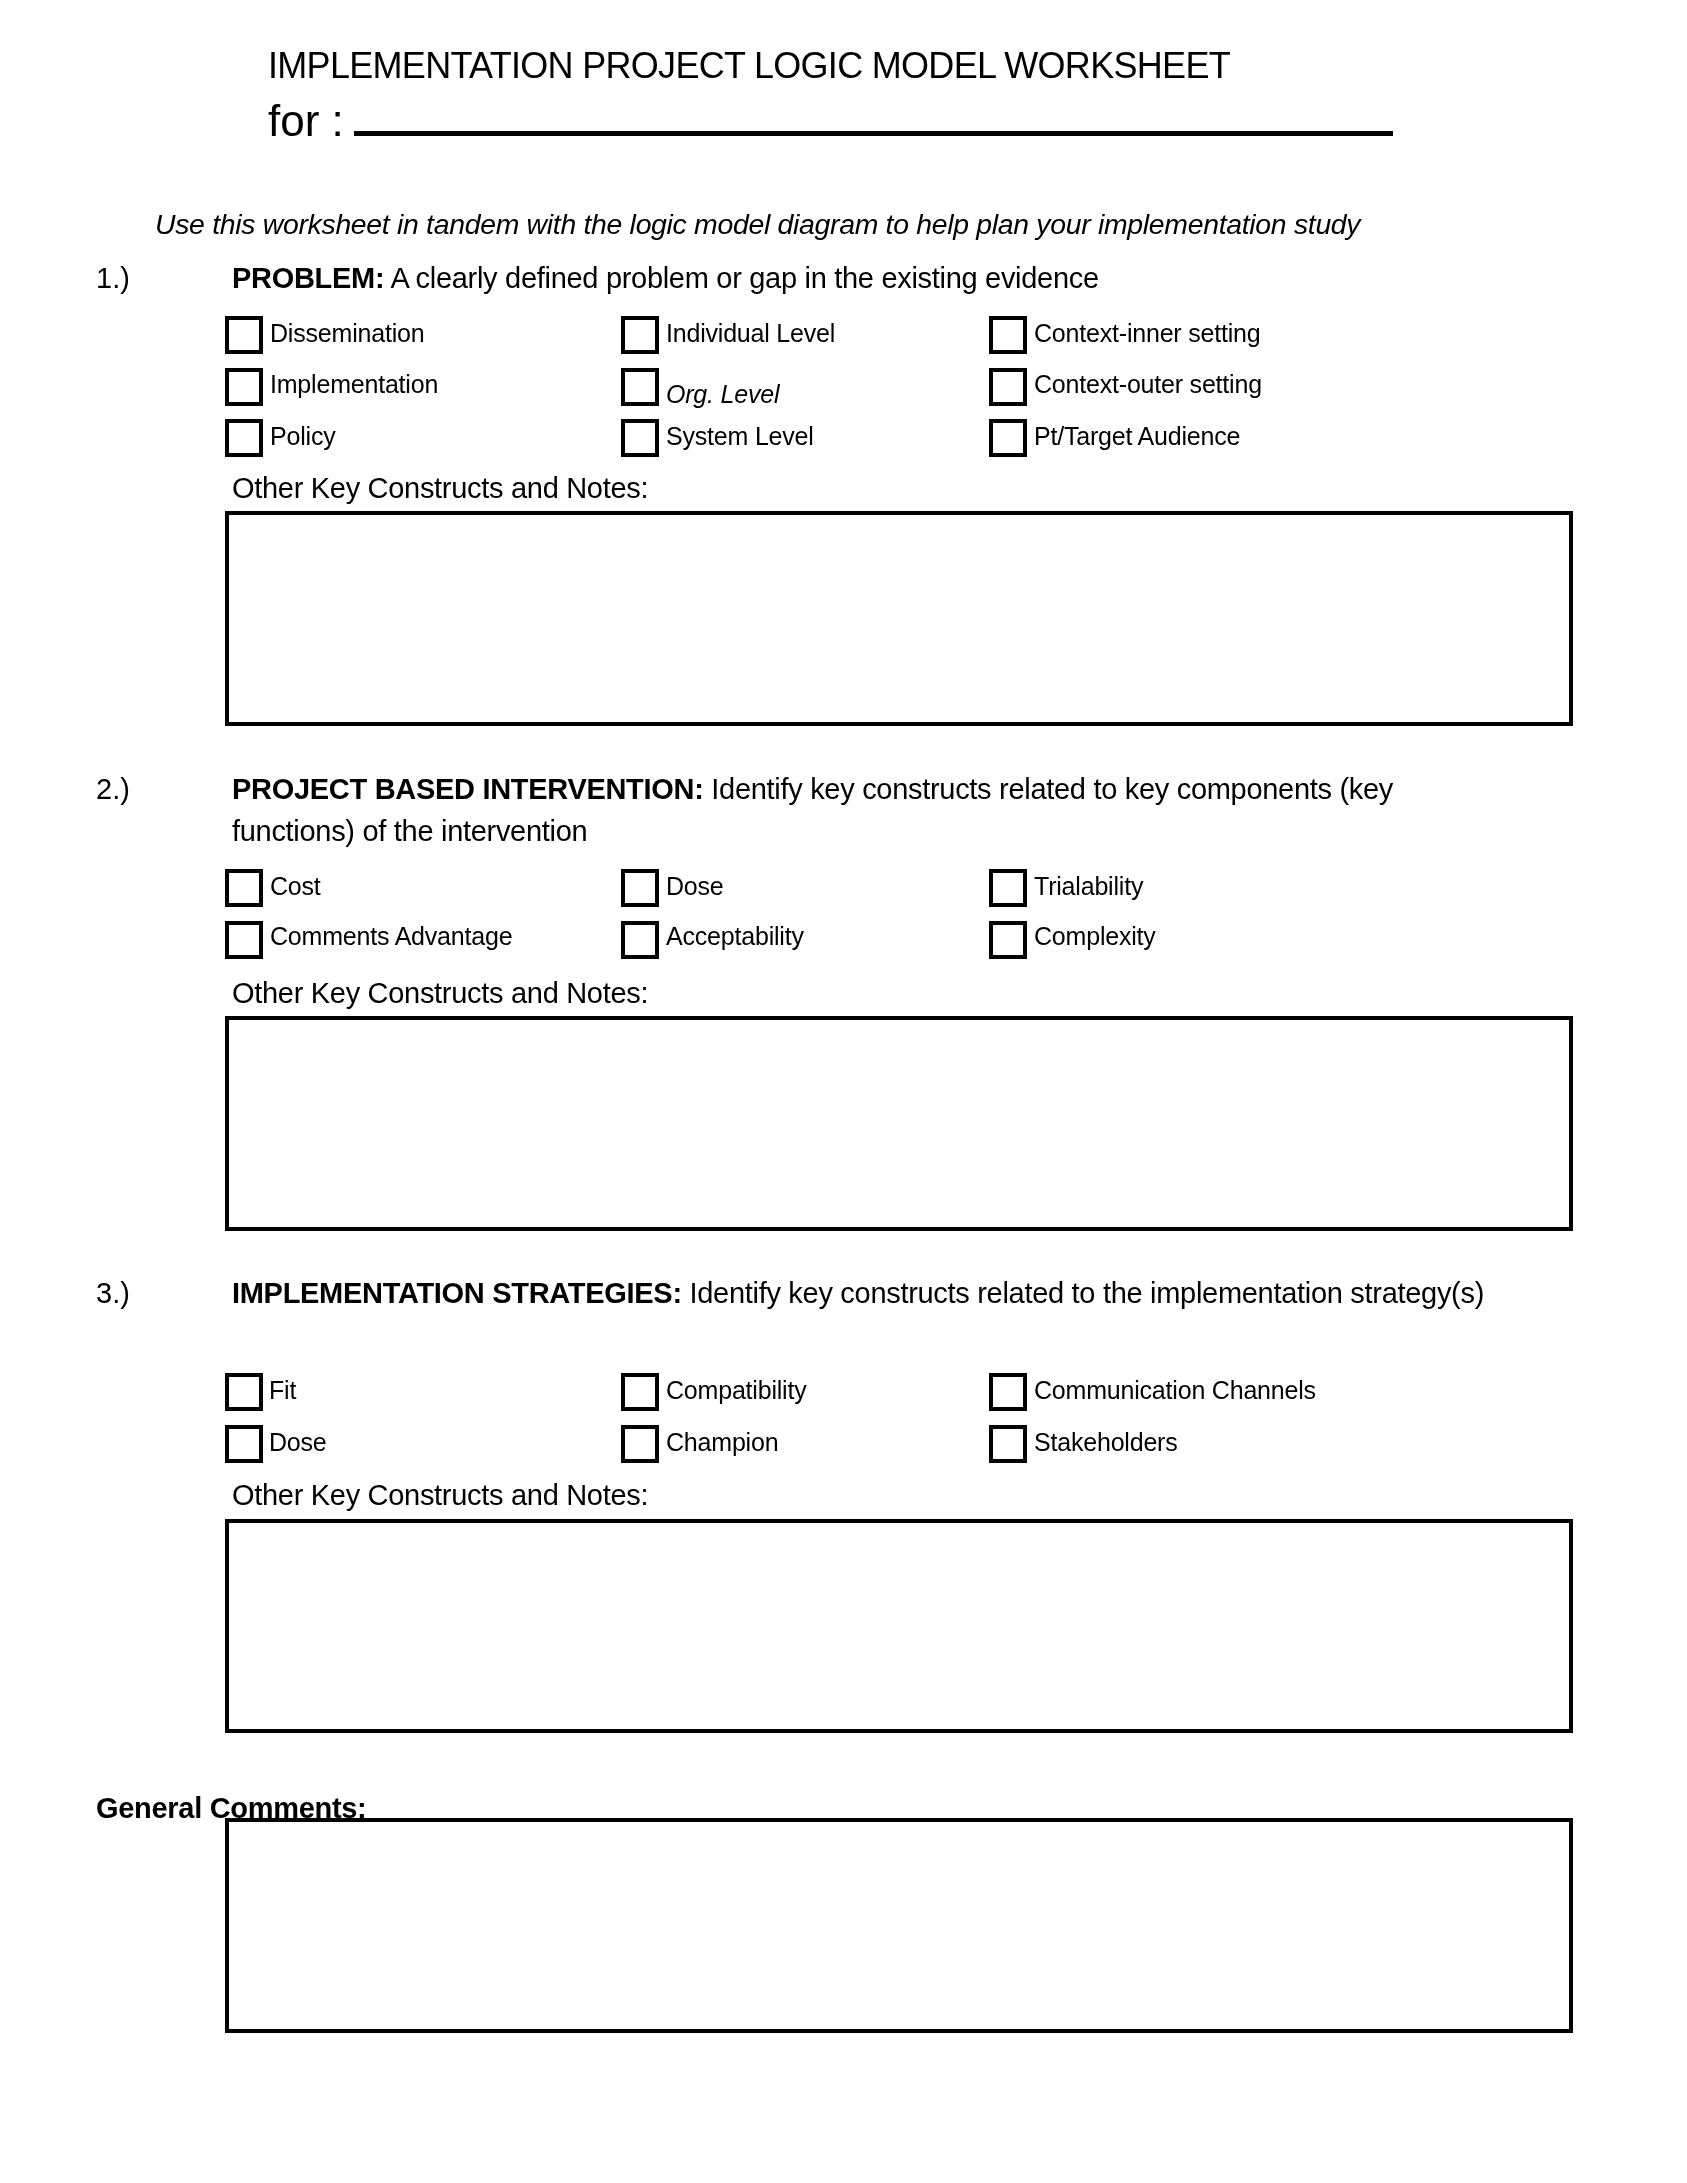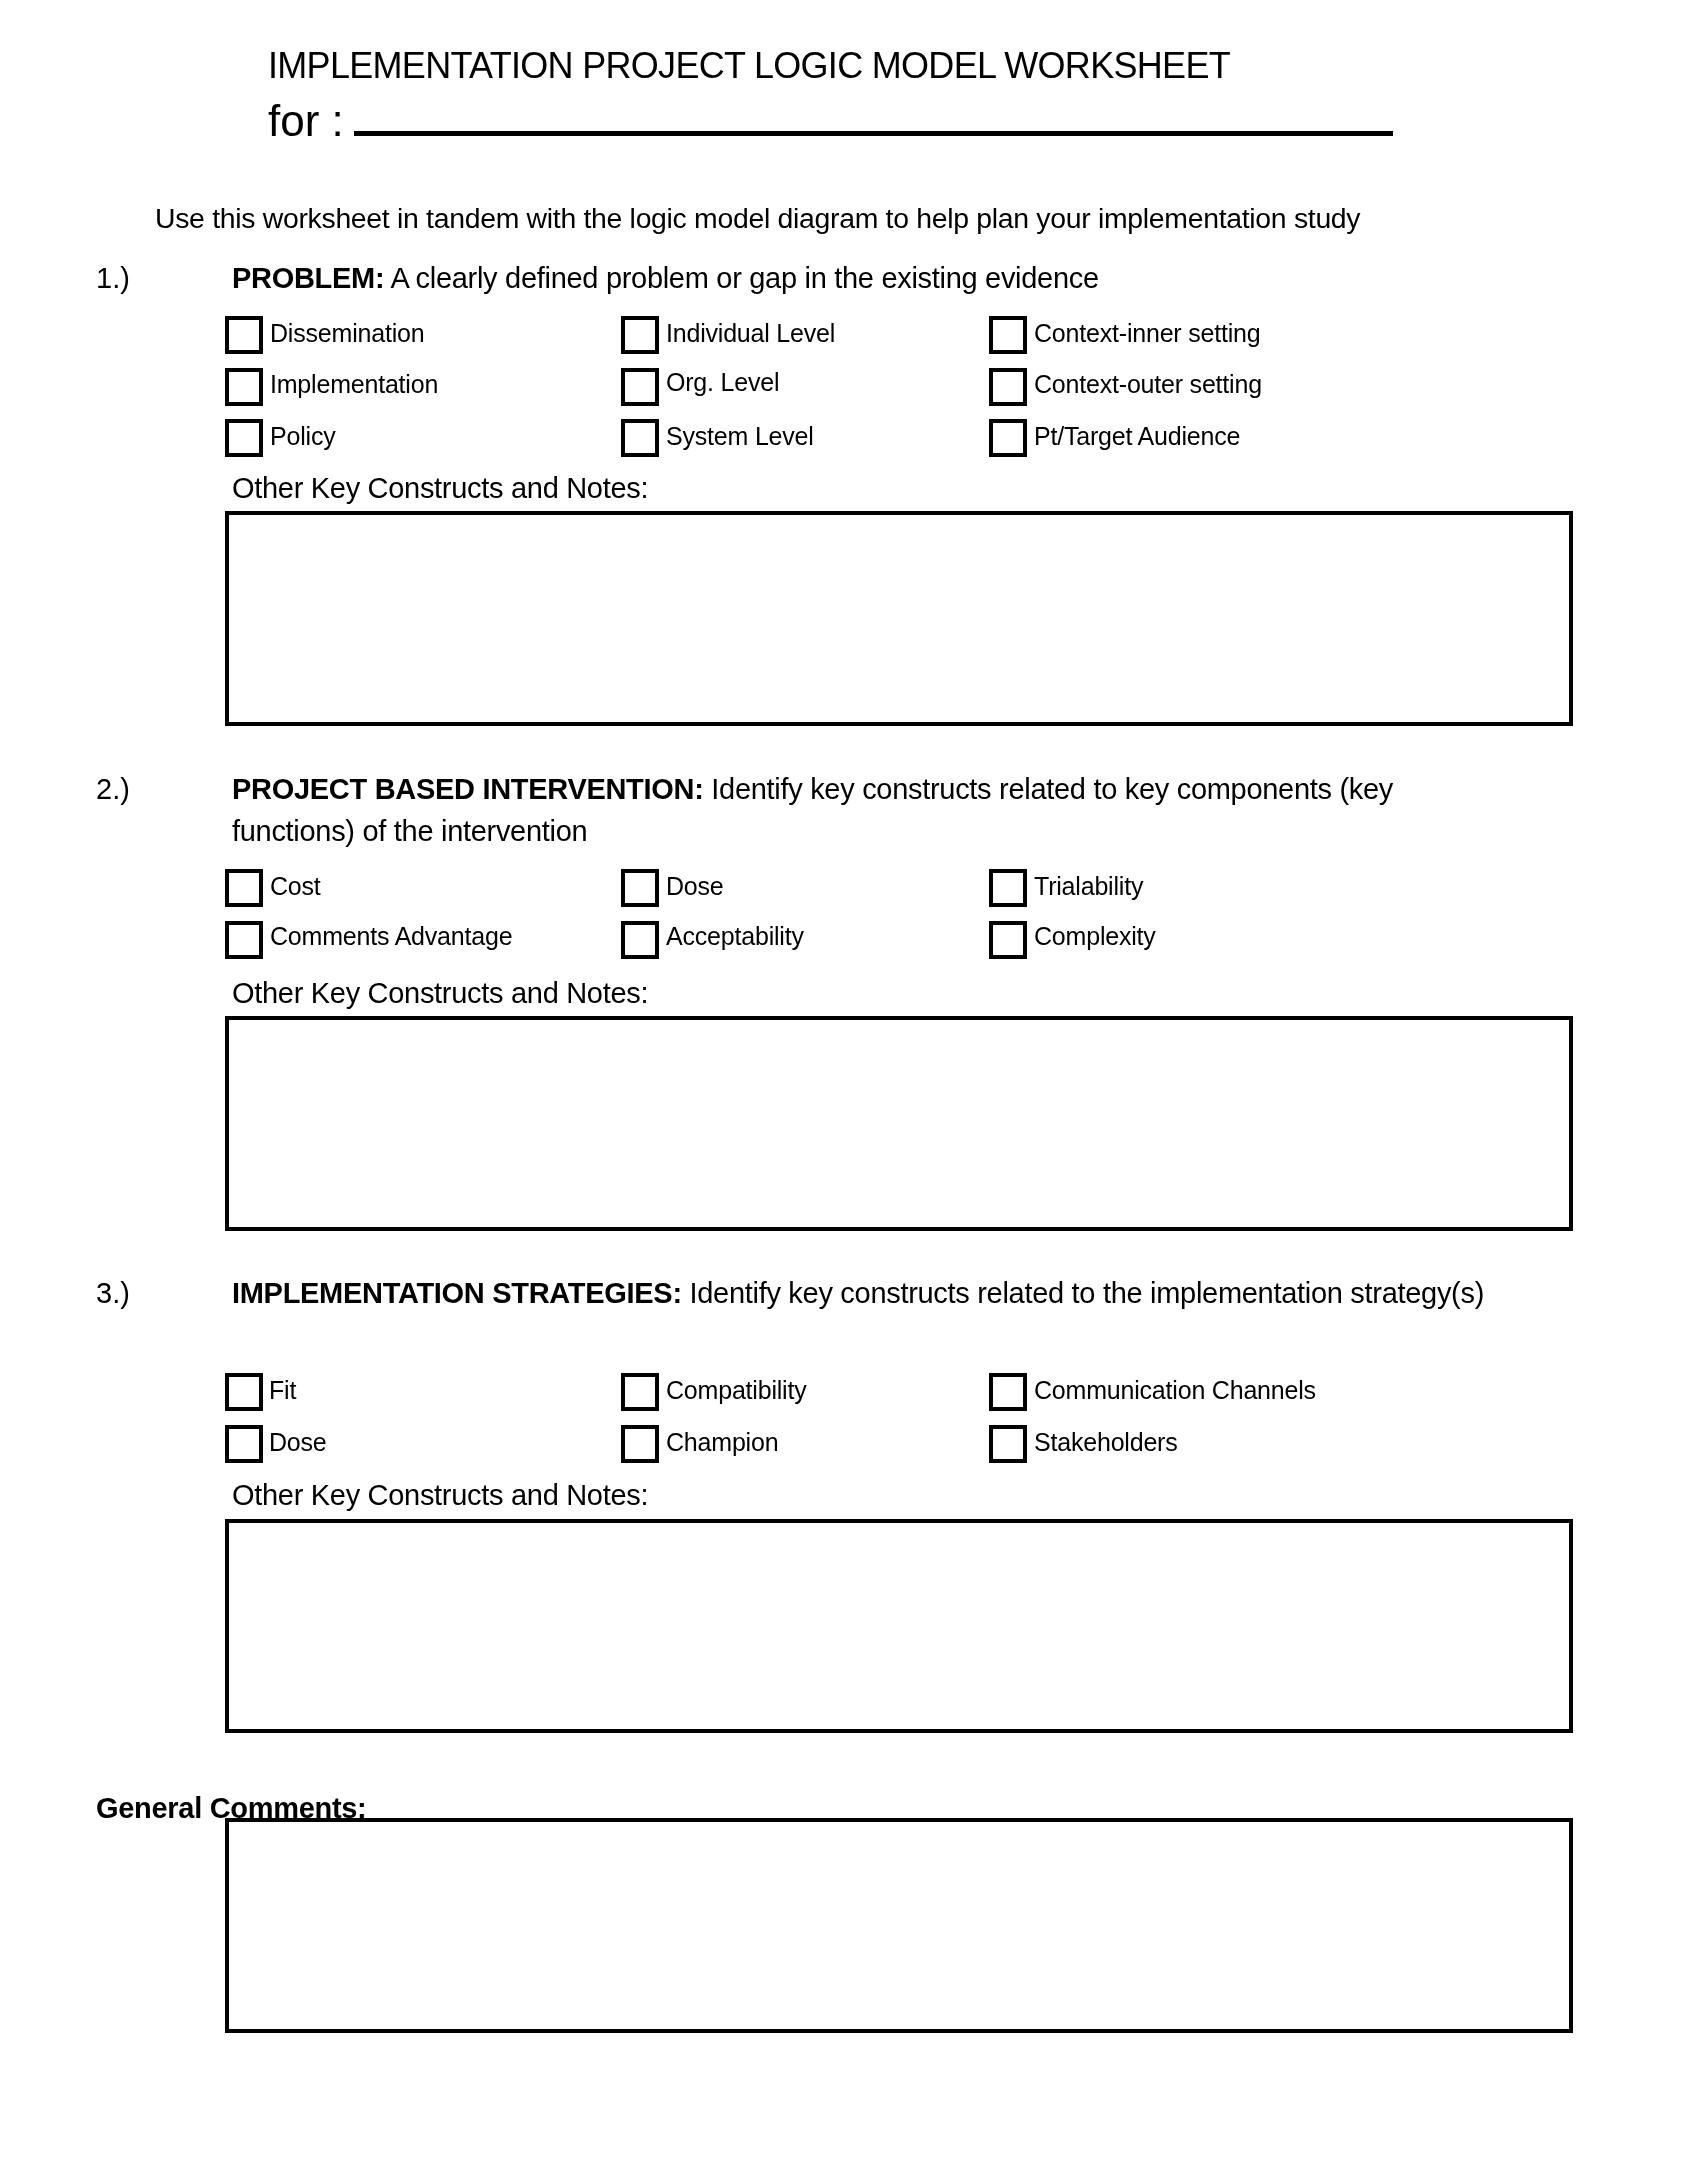--- a/index.html
+++ b/index.html
@@ -2,21 +2,21 @@
 <html style="font-size:10.6px"><head>
 <meta charset="utf-8">
 <style>
   html, body { margin:0; padding:0; background:#ffffff; }
   body { width:1687px; height:2183px; position:relative; overflow:hidden;
          font-family:"Liberation Sans", sans-serif; color:#000; }
   .abs { position:absolute; white-space:nowrap; }
   .title { font-size:36px; letter-spacing:-0.7px; left:268px; top:45px; }
   .for-line { font-size:44px; left:268px; top:93px; }
   .blank { display:inline-block; width:1039px; border-bottom:5.3px solid #000; height:38px; vertical-align:baseline; margin-left:10.6px; }
-  .intro { font-size:28.4px; left:155px; top:202px; letter-spacing:-0.3px; }
+  .intro { font-size:28.4px; left:155px; top:208px; letter-spacing:-0.3px;font-style:italic; }
   .num { font-size:29px; left:96px; }
   .head { font-size:29px; left:232px; letter-spacing:-0.3px; }
   .head b { font-weight:bold; }
   .cb { position:absolute; width:30px; height:30px; border:4.6px solid #000; background:#fff; cursor:pointer; }
   .cb-label { position:absolute; font-size:25px; white-space:nowrap; letter-spacing:-0.2px; }
   .notes-label { font-size:29px; left:232px; letter-spacing:-0.3px; }
   .notes-box { position:absolute; left:225px; width:1340px; border:4.6px solid #000; background:#fff; }
   .gc-label { font-size:29px; left:96px; font-weight:bold; letter-spacing:-0.3px; }
   textarea.notes-box { resize:none; font-family:"Liberation Sans", sans-serif; font-size:25px; outline:none; padding:0; }
 </style>
@@ -39,21 +39,21 @@
   <div class="cb" style="left:225px;top:316px;"></div>
   <div class="cb-label" style="left:270px;top:319px;">Dissemination</div>
   <div class="cb" style="left:621px;top:316px;"></div>
   <div class="cb-label" style="left:666px;top:319px;">Individual Level</div>
   <div class="cb" style="left:989px;top:316px;"></div>
   <div class="cb-label" style="left:1034px;top:319px;">Context-inner setting</div>
 
   <div class="cb" style="left:225px;top:368px;"></div>
   <div class="cb-label" style="left:270px;top:370px;">Implementation</div>
   <div class="cb" style="left:621px;top:368px;"></div>
-  <div class="cb-label" style="left:666px;top:368px;">Org. Level</div>
+  <div class="cb-label" style="left:666px;top:380px;font-style:italic;">Org. Level</div>
   <div class="cb" style="left:989px;top:368px;"></div>
   <div class="cb-label" style="left:1034px;top:370px;">Context-outer setting</div>
 
   <div class="cb" style="left:225px;top:419px;"></div>
   <div class="cb-label" style="left:270px;top:422px;">Policy</div>
   <div class="cb" style="left:621px;top:419px;"></div>
   <div class="cb-label" style="left:666px;top:422px;">System Level</div>
   <div class="cb" style="left:989px;top:419px;"></div>
   <div class="cb-label" style="left:1034px;top:422px;">Pt/Target Audience</div>
 

